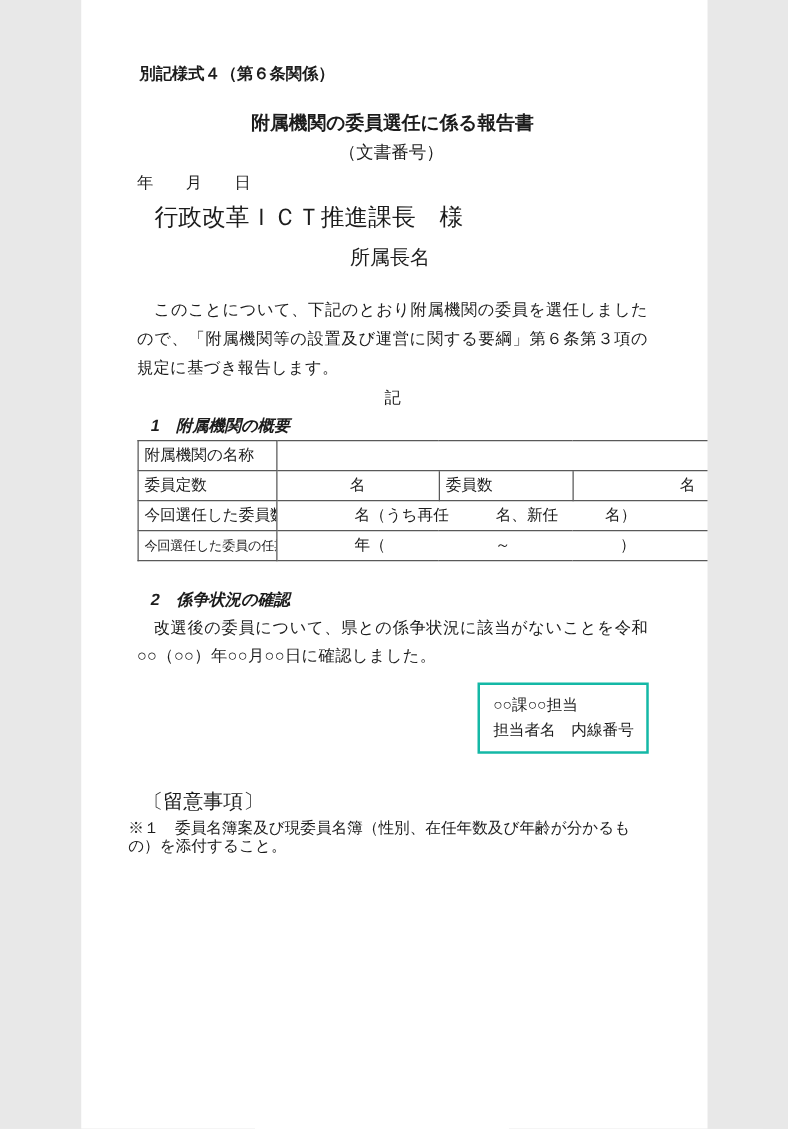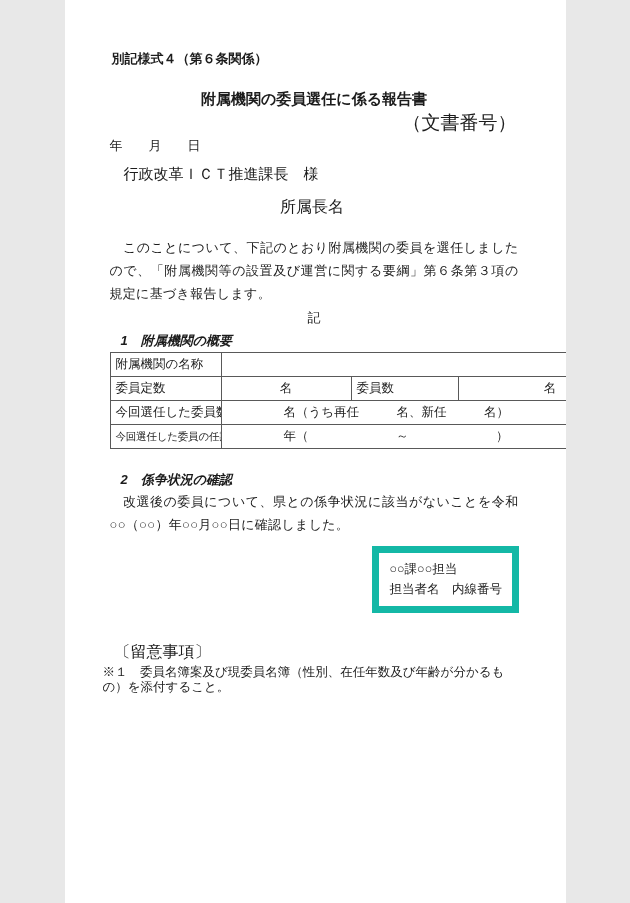--- a/index.html
+++ b/index.html
@@ -10,23 +10,23 @@
     color:#1c1c1c;overflow:hidden;position:relative;
   }
   .form-number{
     font-family:"Liberation Sans","DejaVu Sans",sans-serif;
     font-weight:bold;font-size:13px;line-height:14px;padding-left:2px;
   }
   .doc-title{
     text-align:center;font-family:Liberation Serif, serif;
     font-weight:bold;font-size:15px;line-height:16px;margin-top:25px;
   }
-  .doc-number{ text-align:right;font-size:19px;line-height:14px;margin-top:9px;padding-right:2px; }
+  .doc-number{ text-align:center;font-size:14px;line-height:14px;margin-top:9px;padding-right:2px; }
   .date-line{ text-align:left;font-size:13px;line-height:14px;margin-top:9px;padding-right:6px; }
-  .addressee{ font-size:15px;line-height:15px;margin-top:14px;padding-left:14px; }
+  .addressee{ font-size:19px;line-height:15px;margin-top:14px;padding-left:14px; }
   .sender{ text-align:center;font-size:16px;line-height:15px;margin-top:17px;padding-right:4px; }
   .body-para{
     font-size:13px;line-height:23px;margin-top:22px;text-align:justify;
     letter-spacing:0.3px;
   }
   .ki{ text-align:center;font-size:13px;line-height:14px;margin-top:6px; }
   .sec-heading{
     font-family:"Liberation Sans","DejaVu Sans",sans-serif;
     font-weight:bold;font-size:13px;line-height:14px;padding-left:11px;font-style:italic;
   }
@@ -37,21 +37,21 @@
   .overview-table td{
     border:1px solid #595959;height:23px;font-size:12.5px;
     padding:0 5px;vertical-align:middle;white-space:nowrap;overflow:hidden;
   }
   .overview-table td.center{ text-align:center; }
   .overview-table td.value-indent{ padding-left:62px; }
   .overview-table td.small-label{ font-size:10.5px;letter-spacing:-0.2px; }
   .sec2-heading{ margin-top:24px; }
   .sec2-body{ font-size:13px;line-height:23px;margin-top:3px;text-align:justify;letter-spacing:0.3px; }
   .contact-box{
-    width:122px;border:7px solid #14b8a6;margin:10px 0 0 auto;
+    width:122px;border:2px solid #14b8a6;margin:10px 0 0 auto;
     padding:6px 0 7px 11px;font-size:12.5px;line-height:20px;
   }
   .notes-label{ margin-top:32px;font-size:16px;line-height:14px;padding-left:5px; }
   .note-item{ margin-top:6px;font-size:12.5px;line-height:15px;margin-left:-7px; }
 </style>
 </head>
 <body>
 
 <div class="page">
 

